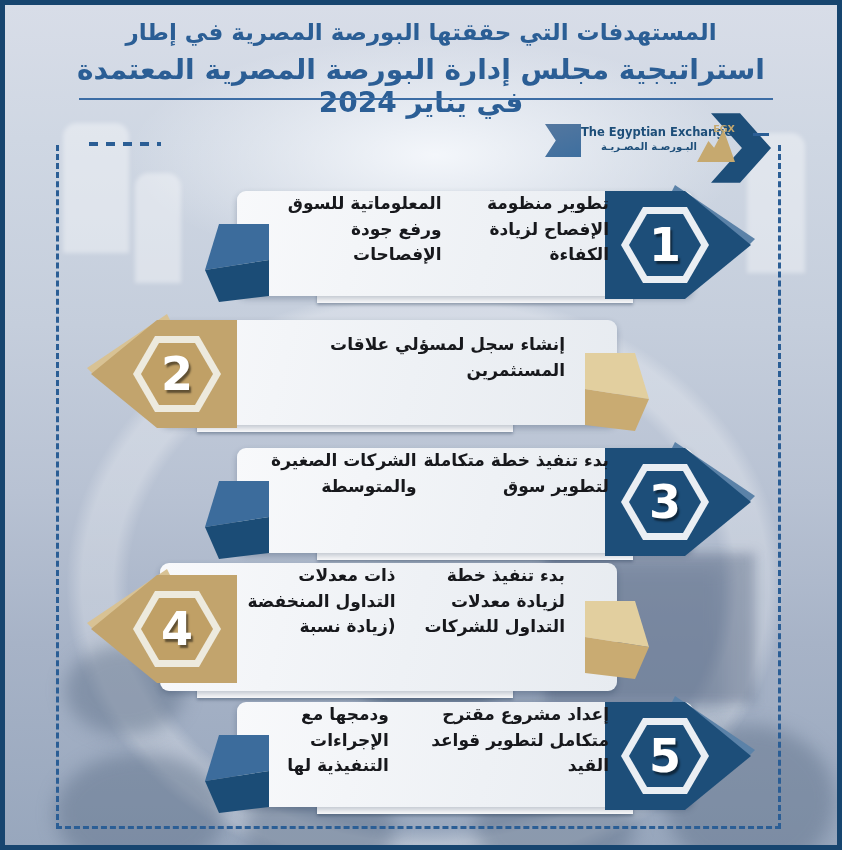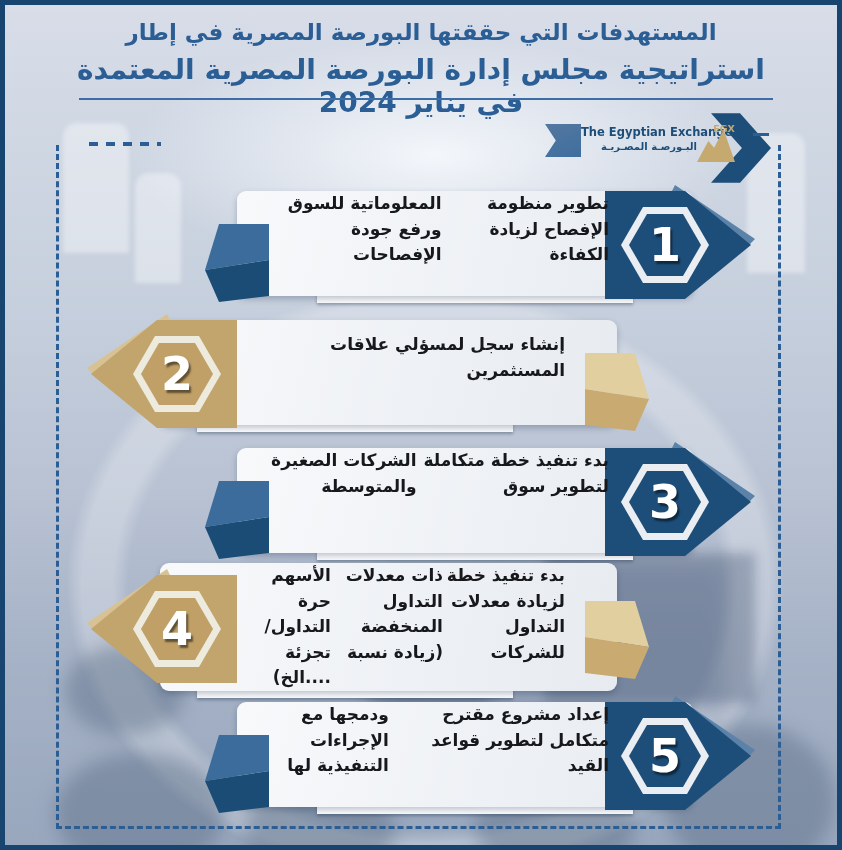--- a/index.html
+++ b/index.html
@@ -174,21 +174,20 @@
     <svg class="item-arrow mirror" style="left:82px;top:564px;" width="150" height="116" viewBox="0 0 150 116">
       <polygon points="70,0 150,54 143,61 66,8" fill="#d8c294"></polygon>
       <polygon points="0,6 80,6 146,60 80,114 0,114" fill="#c2a46d"></polygon>
       <polygon points="16,60 38,22 82,22 104,60 82,98 38,98" fill="#edeade"></polygon>
       <polygon points="24,60 42,29 78,29 96,60 78,91 42,91" fill="#c0a066"></polygon>
     </svg>
     <div class="item-num" style="left:172px;top:624px;">4</div>
     <div class="item-text" style="left:235px;top:558px;width:325px;height:128px;">
       <div>بدء تنفيذ خطة لزيادة معدلات التداول للشركات</div>
       <div>ذات معدلات التداول المنخفضة (زيادة نسبة</div>
-      <div>الأسهم حرة التداول/ تجزئة ....الخ)</div>
     </div>
   </div>
 
   <div>
     <div class="ub-white" style="left:312px;top:798px;width:316px;"></div>
     <div class="item-card" style="left:232px;top:697px;width:456px;height:105px;"></div>
     <svg class="item-tail" style="left:198px;top:730px;" width="68" height="78" viewBox="0 0 68 78">
       <polygon points="16,0 66,0 66,36 2,46" fill="#3c6c9c"></polygon>
         <polygon points="2,46 66,36 66,72 16,78" fill="#1b4c76"></polygon>
     </svg>

